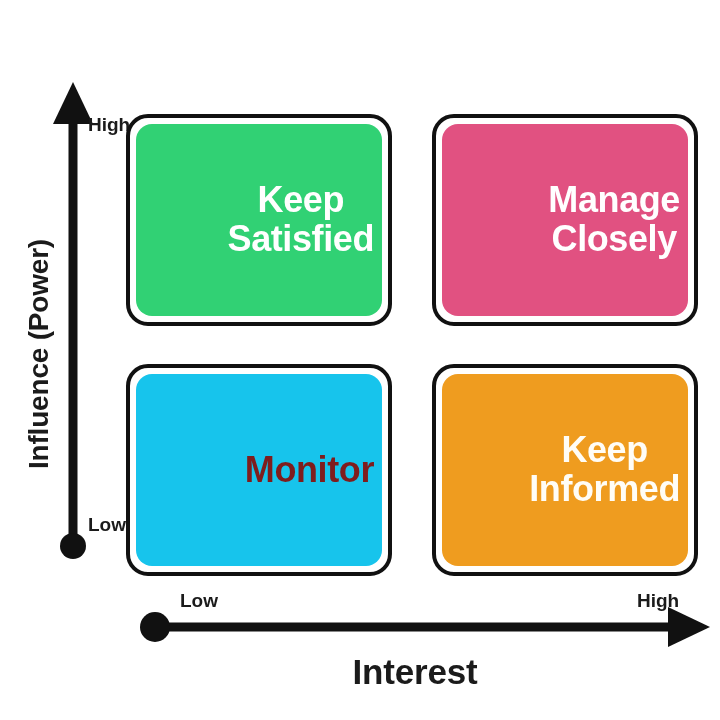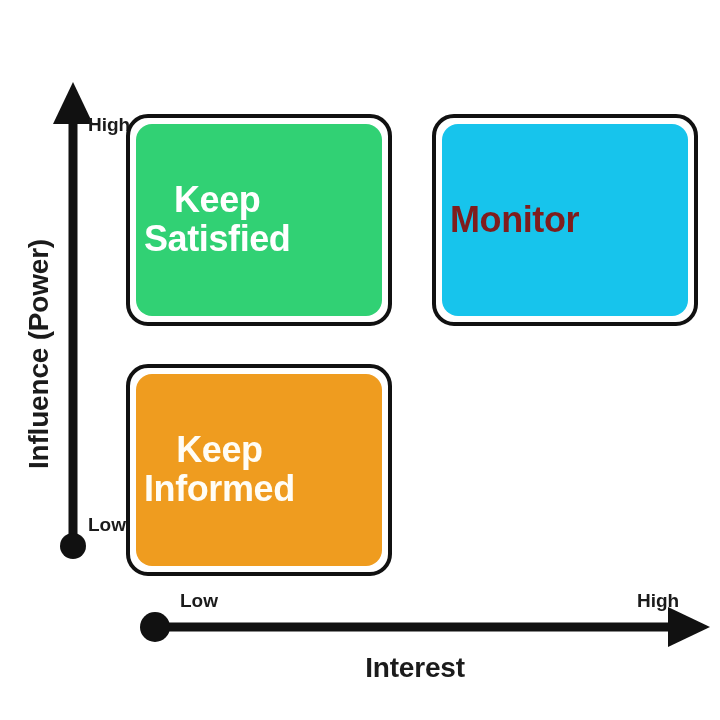--- a/index.html
+++ b/index.html
@@ -94,21 +94,21 @@
     font-size: 19px;
     font-weight: bold;
     color: #1b1b1b;
   }
   #x-axis-label {
     position: absolute;
     left: 0;
     top: 62px;
     width: 570px;
     text-align: center;
-    font-size: 28px;
+    font-size: 35px;
     font-weight: bold;
     color: #1b1b1b;
     letter-spacing: -0.2px;
   }
 
   
   #quadrant-grid {
     position: absolute;
     left: 126px;
     top: 114px;
@@ -127,21 +127,21 @@
     border-radius: 22px;
     background: #ffffff;
     padding: 6px;
   }
   .quadrant-inner {
     width: 100%;
     height: 100%;
     border-radius: 16px;
     display: flex;
     align-items: center;
-    justify-content: flex-start;
+    justify-content: flex-end;
     text-align: center;
   }
   .quadrant-label {
     font-size: 36px;
     font-weight: bold;
     color: #ffffff;
     line-height: 1.08;
     letter-spacing: -0.4px;
     padding: 0 8px;
     white-space: pre-line;
@@ -171,20 +171,26 @@
 
   <div id="quadrant-grid">
 
     <div class="quadrant" id="quadrant-keep-satisfied">
       <div class="quadrant-inner" style="background:#31d174;">
         <div class="quadrant-label">Keep
 Satisfied</div>
       </div>
     </div>
 
+    <div class="quadrant" id="quadrant-manage-closely">
+      <div class="quadrant-inner" style="background:#e15181;">
+        <div class="quadrant-label">Manage
+Closely</div>
+      </div>
+    </div>
 
     <div class="quadrant" id="quadrant-monitor">
       <div class="quadrant-inner" style="background:#17c4ec;">
         <div class="quadrant-label">Monitor</div>
       </div>
     </div>
 
     <div class="quadrant" id="quadrant-keep-informed">
       <div class="quadrant-inner" style="background:#ef9c1f;">
         <div class="quadrant-label">Keep

